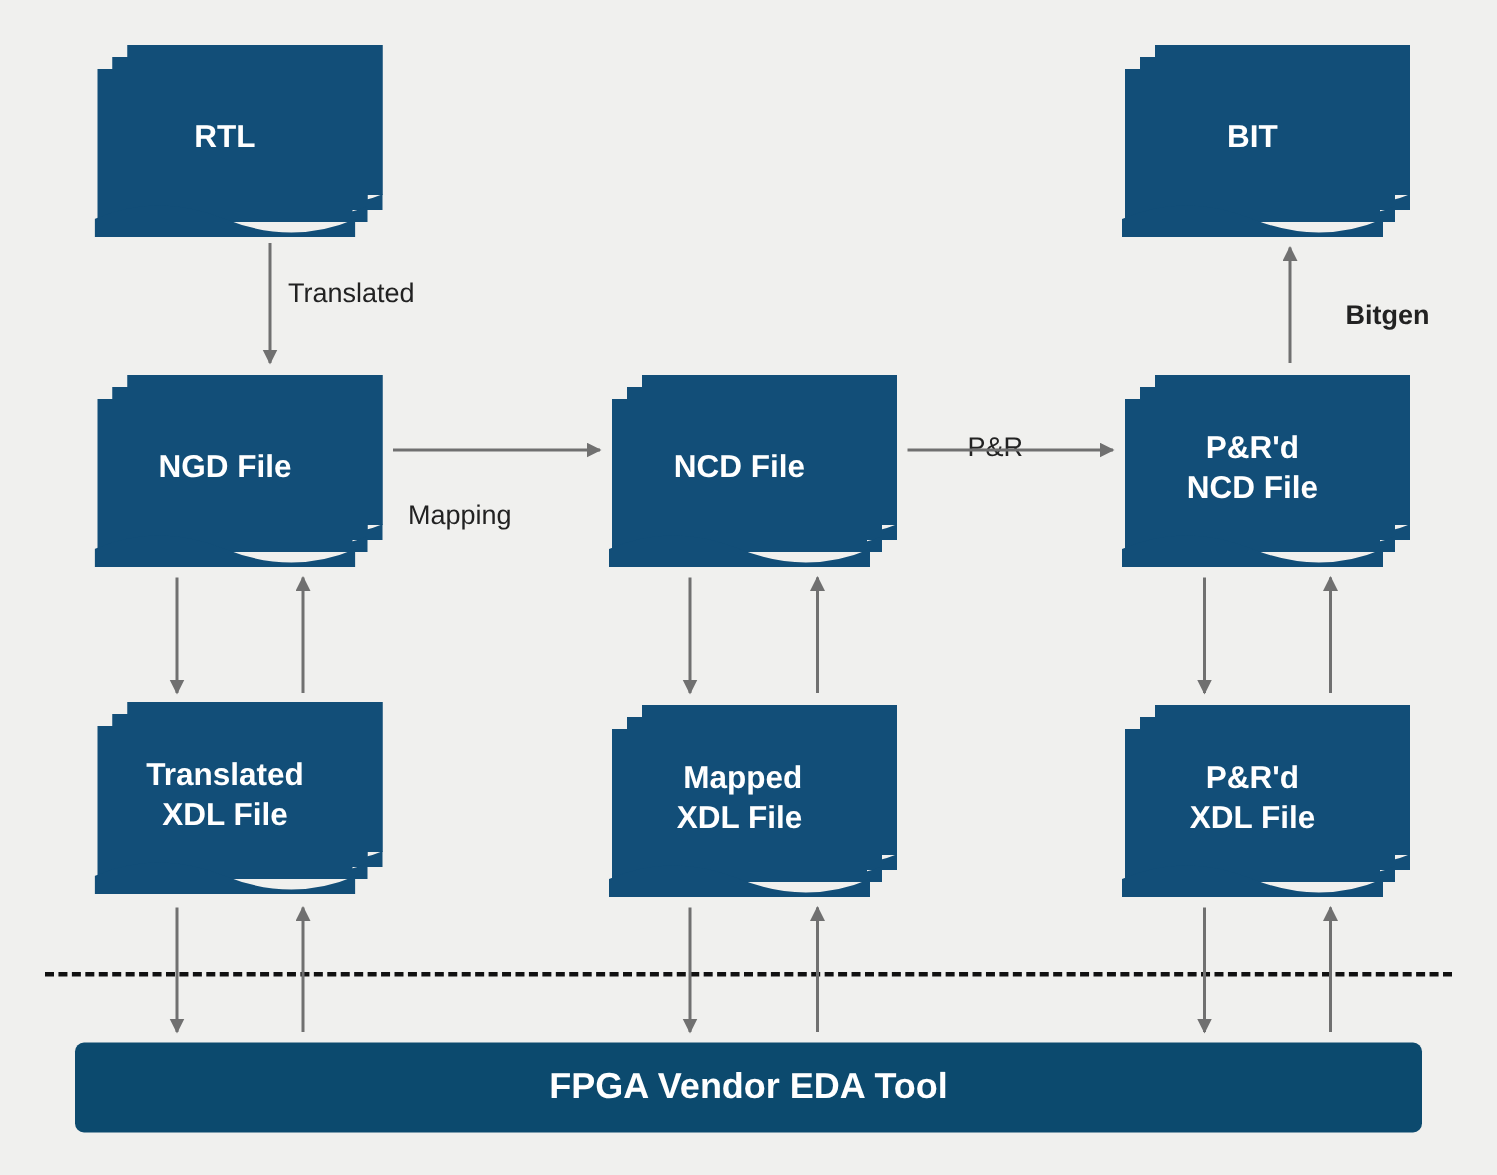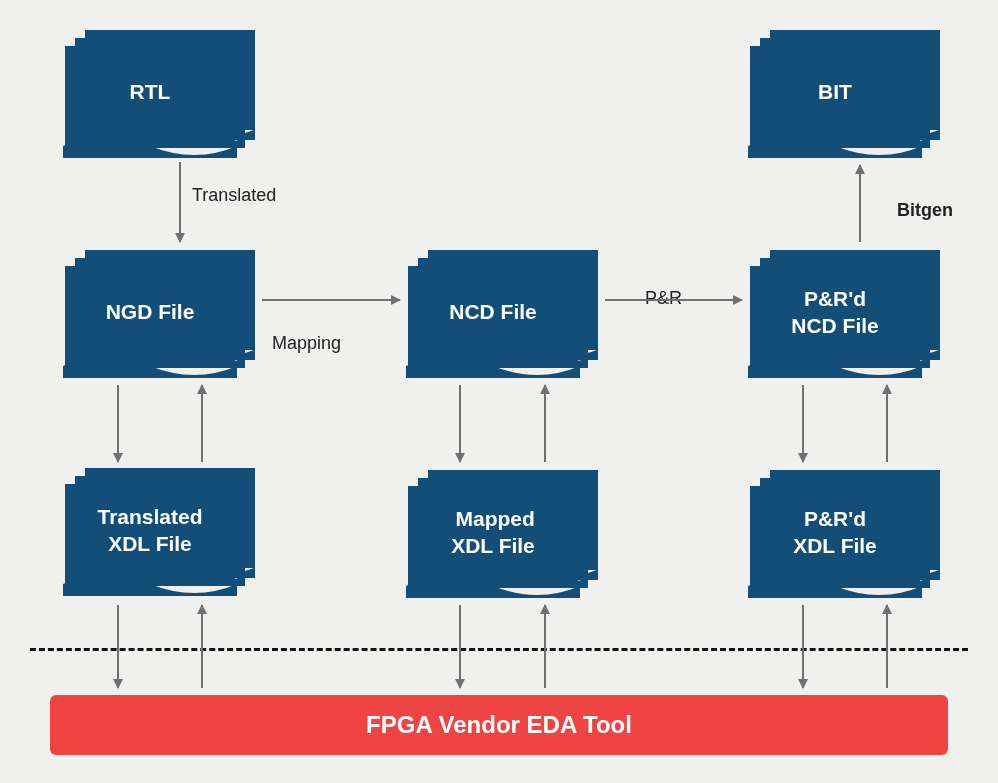--- a/index.html
+++ b/index.html
@@ -67,21 +67,21 @@
     z-index: 5;
     padding: 0 10px 8px 10px;
   }
   
   .eda-box {
     position: absolute;
     left: 50px;
     right: 50px;
     top: 695px;
     height: 60px;
-    background: #ef4444;
+    background: #0c4a6e;
     border-radius: 6px;
     display: flex;
     align-items: center;
     justify-content: center;
     color: #fff;
     font-weight: 700;
     font-size: 24px;
   }
   
   .dashed-divider {

